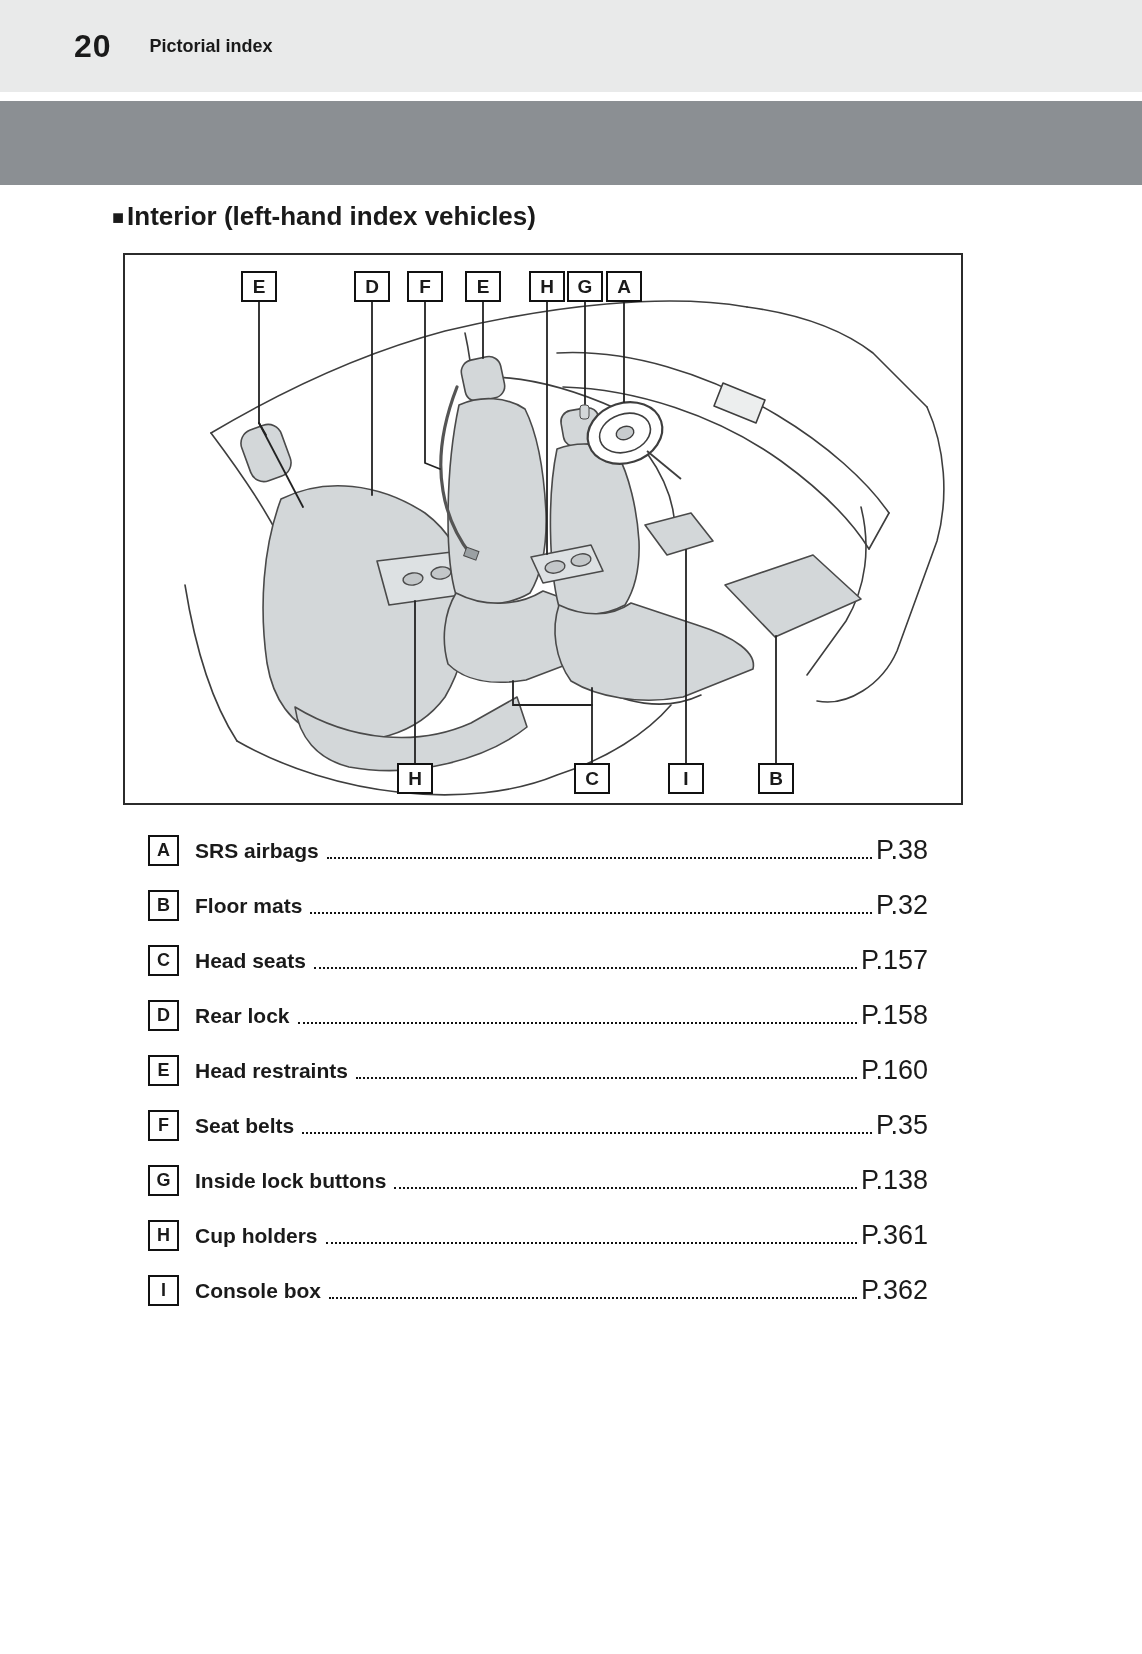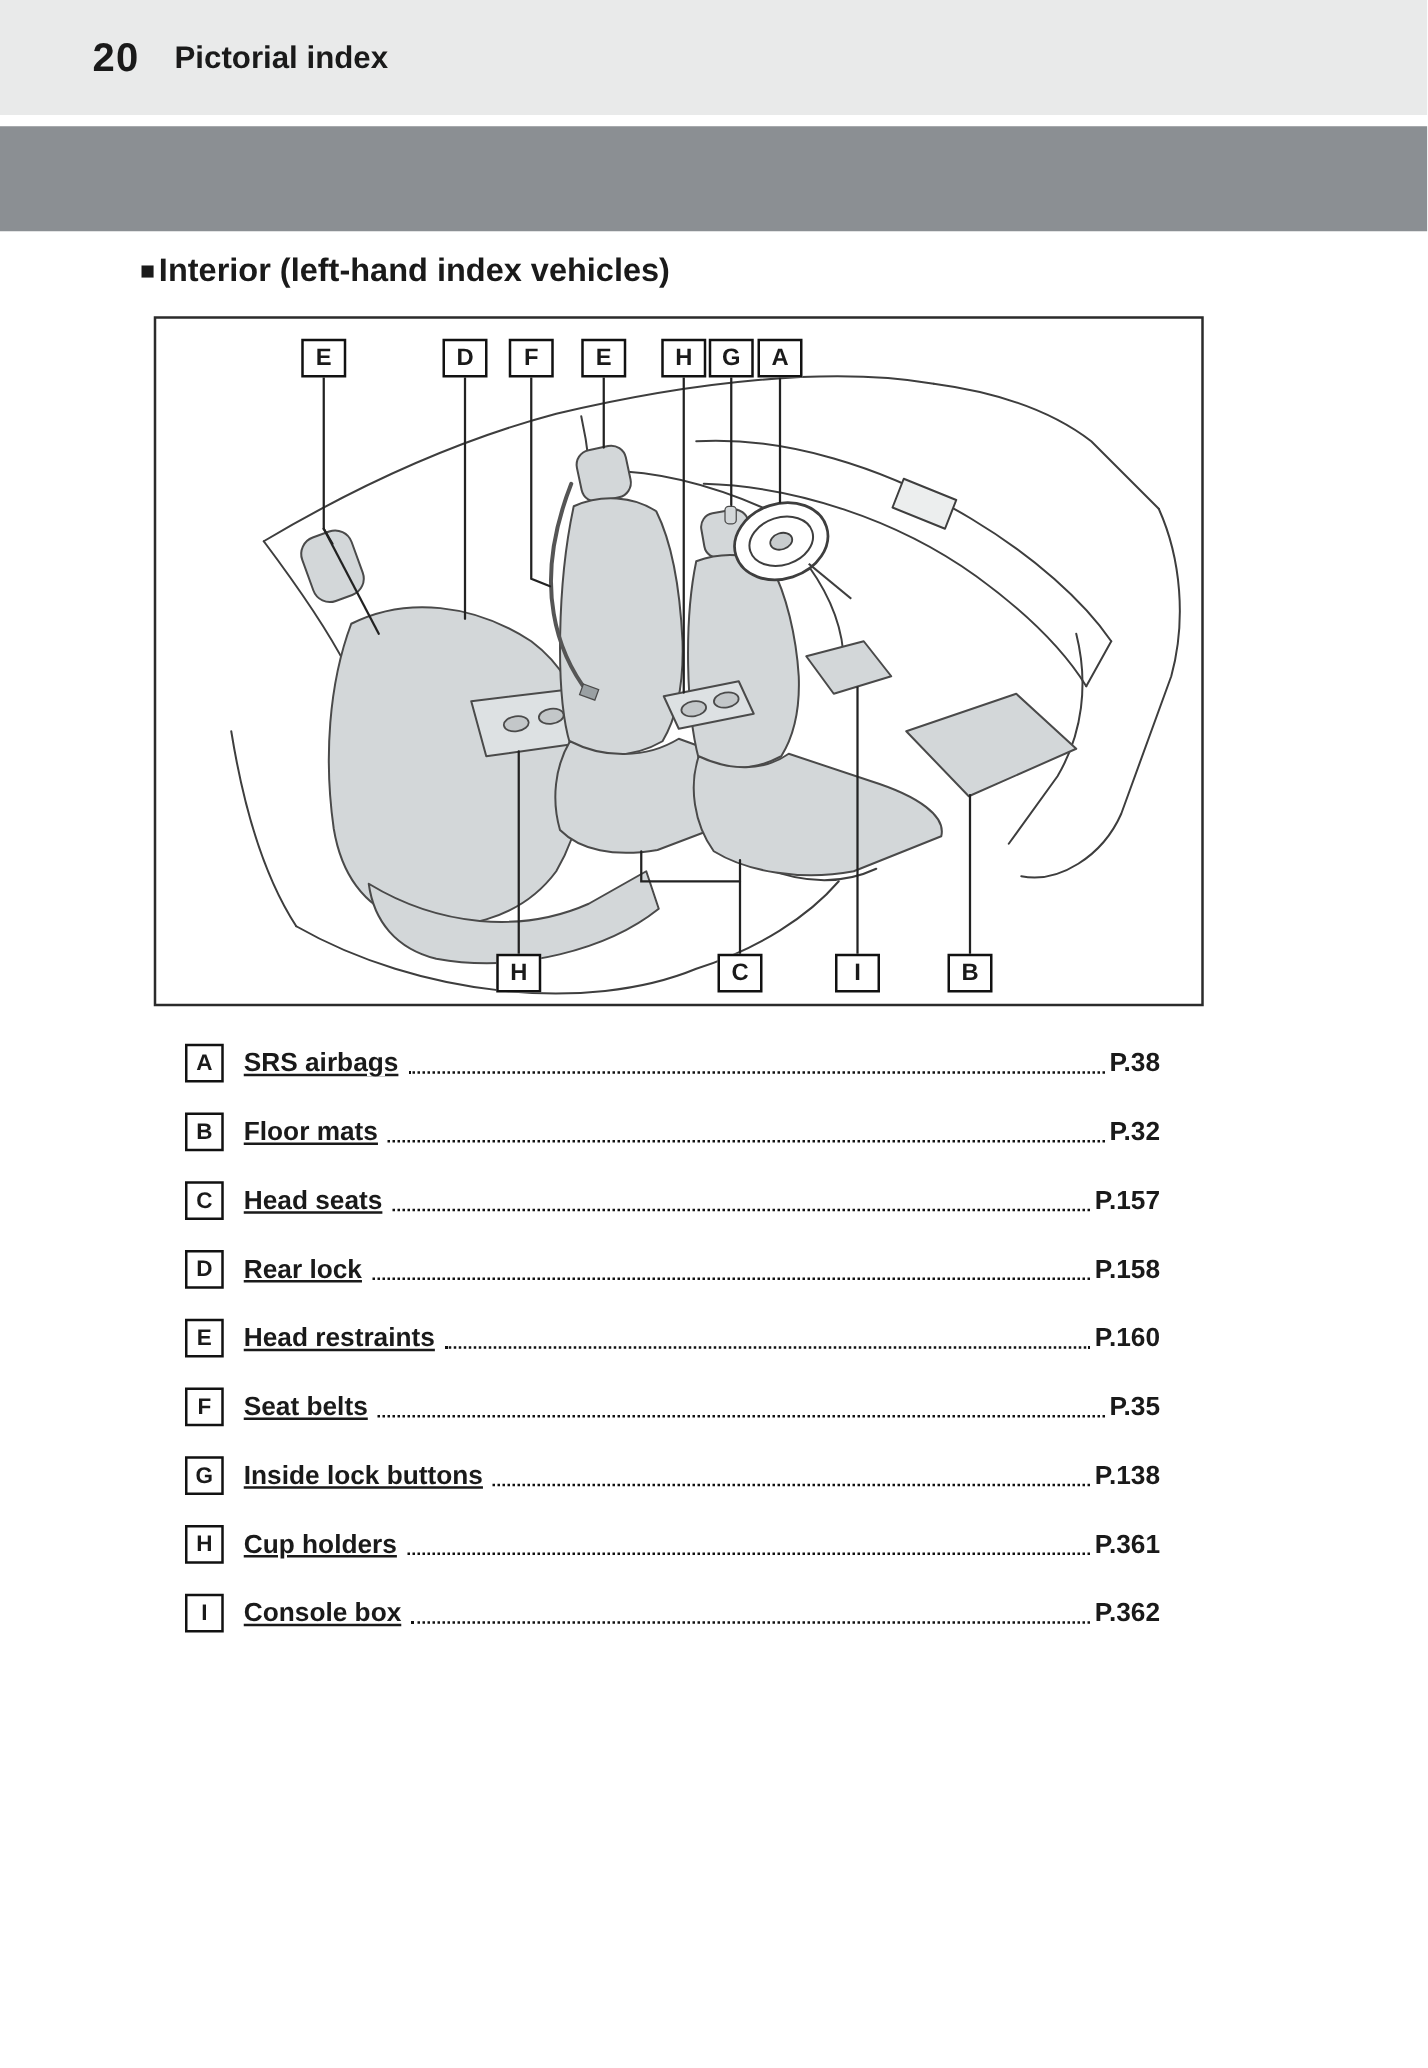--- a/index.html
+++ b/index.html
@@ -11,21 +11,21 @@
     color:#1a1a1a;
     overflow:hidden;
     text-align:center;
   }
   .topbar{
     height:92px;background:#e9eaea;
     display:flex;align-items:center;
     padding-left:74px;box-sizing:border-box;
   }
   .page-number{font-size:32px;font-weight:bold;letter-spacing:1px;}
-  .page-title{font-size:25px;font-weight:bold;margin-left:28px;}
+  .page-title{font-size:18px;font-weight:bold;margin-left:38px;}
   .dark-band{margin-top:9px;height:84px;background:#8b8f93;}
   .section-heading{
     margin:16px 0 0 112px;
     display:flex;align-items:center;
     font-size:26px;font-weight:bold;
   }
   .section-bullet{font-size:20px;margin-right:3px;line-height:1;}
   .diagram-box{
     position:relative;
     margin:21px 0 0 123px;
@@ -53,27 +53,27 @@
     height:55px;
   }
   .index-letter-box{
     width:27px;height:27px;
     border:2px solid #111;
     display:flex;align-items:center;justify-content:center;
     font-size:18px;font-weight:bold;
     flex:0 0 auto;
     margin-right:16px;
   }
-  .index-label{font-size:21px;font-weight:bold;white-space:nowrap;text-decoration:underline;}
+  .index-label{font-size:21px;font-weight:bold;white-space:nowrap;}
   .dotted-leader{
     flex:1;height:0;
     border-bottom:2.5px dotted #111;
     margin:14px 4px 0 8px;
   }
-  .page-ref{font-size:21px;font-weight:bold;white-space:nowrap;}
+  .page-ref{font-size:27px;font-weight:normal;white-space:nowrap;}
 </style>
 </head>
 <body>
 
 <div class="page">
 
   <header class="topbar">
     <span class="page-number">20</span>
     <span class="page-title">Pictorial index</span>
   </header>

